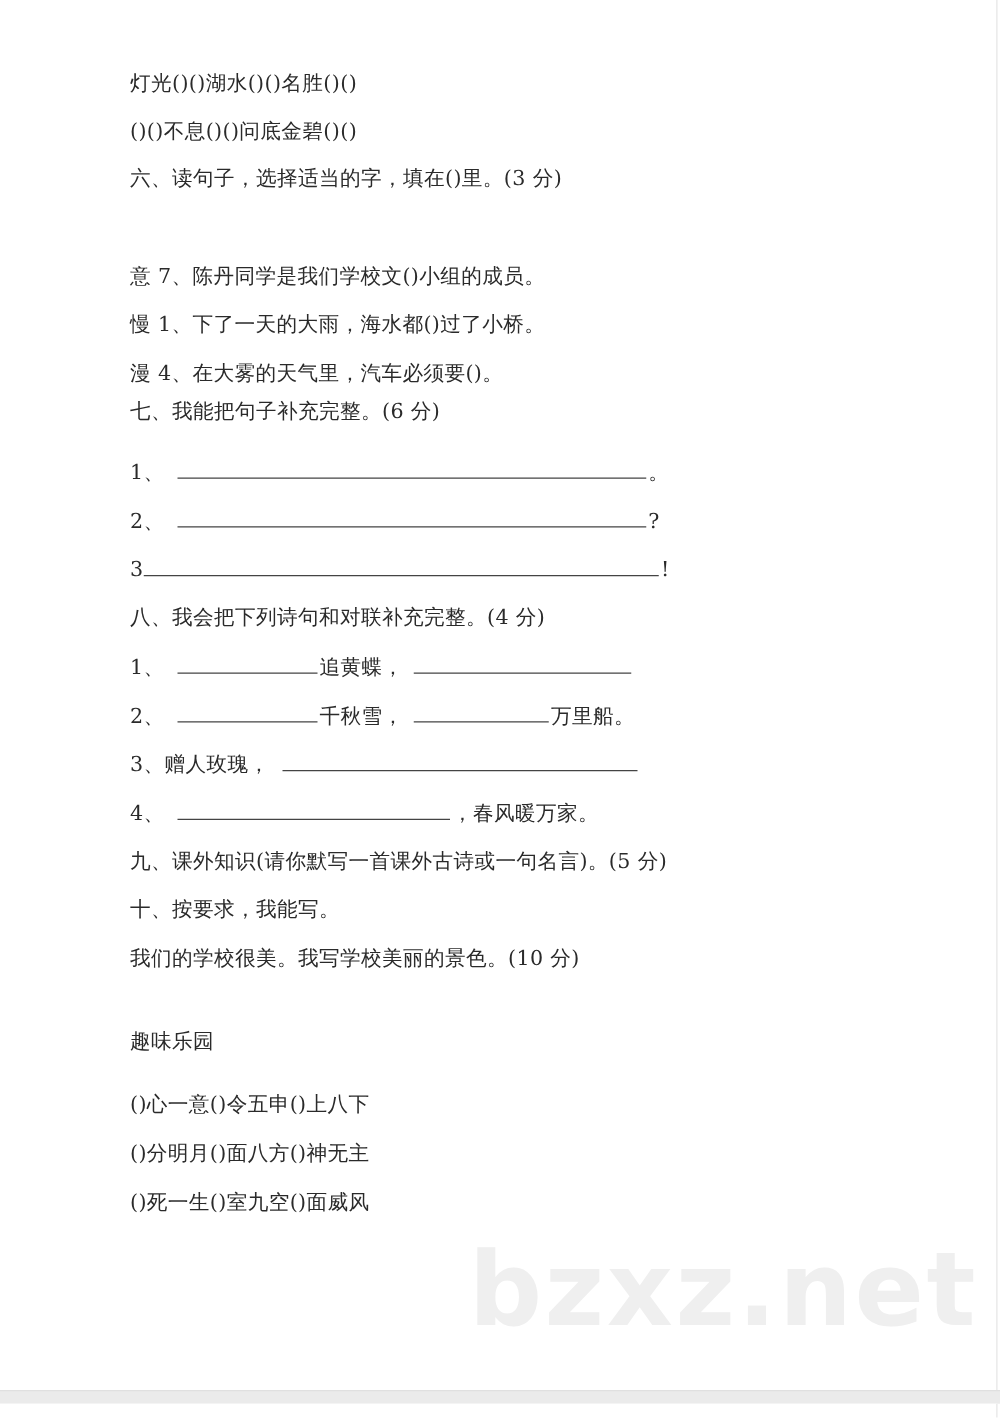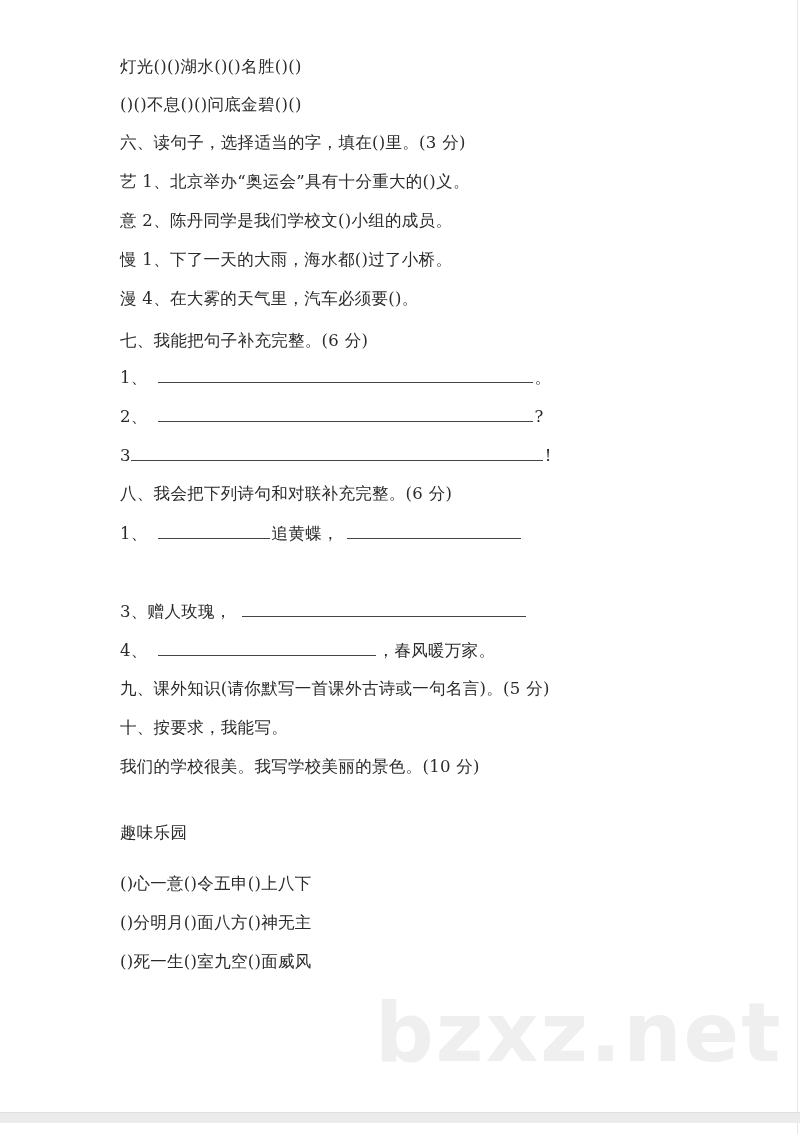--- a/index.html
+++ b/index.html
@@ -1,55 +1,57 @@
 <!DOCTYPE html>
 <html><head>
 <meta charset="utf-8">
 <style>
   html, body { margin: 0; padding: 0; }
   body {
     width: 800px; height: 1134px; background: #ffffff; position: relative; overflow: hidden;
     font-family: "DejaVu Serif", "Liberation Serif", serif; color: #2a2a2a;
   }
   .page { position: absolute; left: 0; top: 0; width: 797px; height: 1112px; background: #fff; border-right: 1px solid #e6e6e6; }
-  .line { position: absolute; left: 104px; font-size: 16.5px; line-height: 22px; white-space: nowrap; letter-spacing: 0.3px; margin-left: 16px; }
+  .line { position: absolute; left: 104px; font-size: 16.5px; line-height: 22px; white-space: nowrap; letter-spacing: 0.3px; }
   .blank { display: inline-block; border-bottom: 1px solid #444; height: 16px; vertical-align: baseline; margin: 0 2px; }
   .watermark {
     position: absolute; left: 375px; top: 985px; font-family: "DejaVu Sans", sans-serif; font-weight: bold;
     font-size: 82px; color: #efefef; letter-spacing: 2px;
   }
   .gap { position: absolute; left: 0; top: 1112px; width: 800px; height: 10px; background: #ebebeb; border-top: 1px solid #e0e0e0; }
   .page2 { position: absolute; left: 0; top: 1123px; width: 797px; height: 11px; background: #fff; border-right: 1px solid #e6e6e6; }
 </style>
 </head>
 <body>
 
 <div class="page">
   <div class="line" style="top:56px">灯光()()湖水()()名胜()()</div>
   <div class="line" style="top:94px">()()不息()()问底金碧()()</div>
   <div class="line" style="top:132px">六、读句子，选择适当的字，填在()里。(3 分)</div>
-  <div class="line" style="top:171px">艺 1、北京举办“奥运会”具有十分重大的()义。</div>
-  <div class="line" style="top:210px">意 2、陈丹同学是我们学校文()小组的成员。</div>
+  <div class="line" style="top:210px">意 7、陈丹同学是我们学校文()小组的成员。</div>
   <div class="line" style="top:249px">慢 1、下了一天的大雨，海水都()过了小桥。</div>
   <div class="line" style="top:288px">漫 4、在大雾的天气里，汽车必须要()。</div>
-  <div class="line" style="top:330px">七、我能把句子补充完整。(6 分)</div>
+  <div class="line" style="top:318px">七、我能把句子补充完整。(6 分)</div>
 
   <div class="line" style="top:366px">
     <span>1、</span><span class="blank" style="width:375px;margin-left:10px"></span><span>。</span>
   </div>
   <div class="line" style="top:405px">
     <span>2、</span><span class="blank" style="width:375px;margin-left:10px"></span><span>?</span>
   </div>
   <div class="line" style="top:444px">
     <span>3</span><span class="blank" style="width:412px;margin-left:0"></span><span>!</span>
   </div>
 
-  <div class="line" style="top:483px">八、我会把下列诗句和对联补充完整。(6 分)</div>
+  <div class="line" style="top:483px">八、我会把下列诗句和对联补充完整。(4 分)</div>
   <div class="line" style="top:522px">
     <span>1、</span><span class="blank" style="width:112px;margin-left:10px"></span><span>追黄蝶，</span><span class="blank" style="width:174px;margin-left:8px"></span>
+  </div>
+  <div class="line" style="top:561px">
+    <span>2、</span><span class="blank" style="width:112px;margin-left:10px"></span><span>千秋雪，</span><span class="blank" style="width:108px;margin-left:8px"></span><span>万里船。</span>
   </div>
   <div class="line" style="top:600px">
     <span>3、赠人玫瑰，</span><span class="blank" style="width:284px;margin-left:10px"></span>
   </div>
   <div class="line" style="top:639px">
     <span>4、</span><span class="blank" style="width:218px;margin-left:10px"></span><span>，春风暖万家。</span>
   </div>
 
   <div class="line" style="top:678px">九、课外知识(请你默写一首课外古诗或一句名言)。(5 分)</div>
   <div class="line" style="top:717px">十、按要求，我能写。</div>

